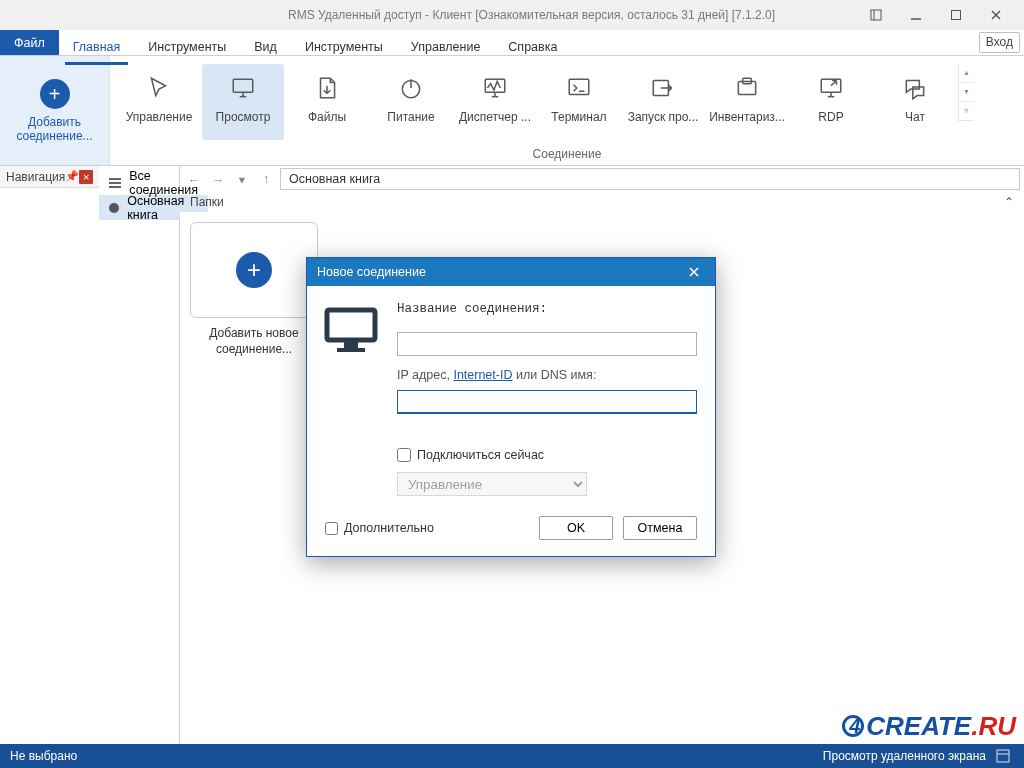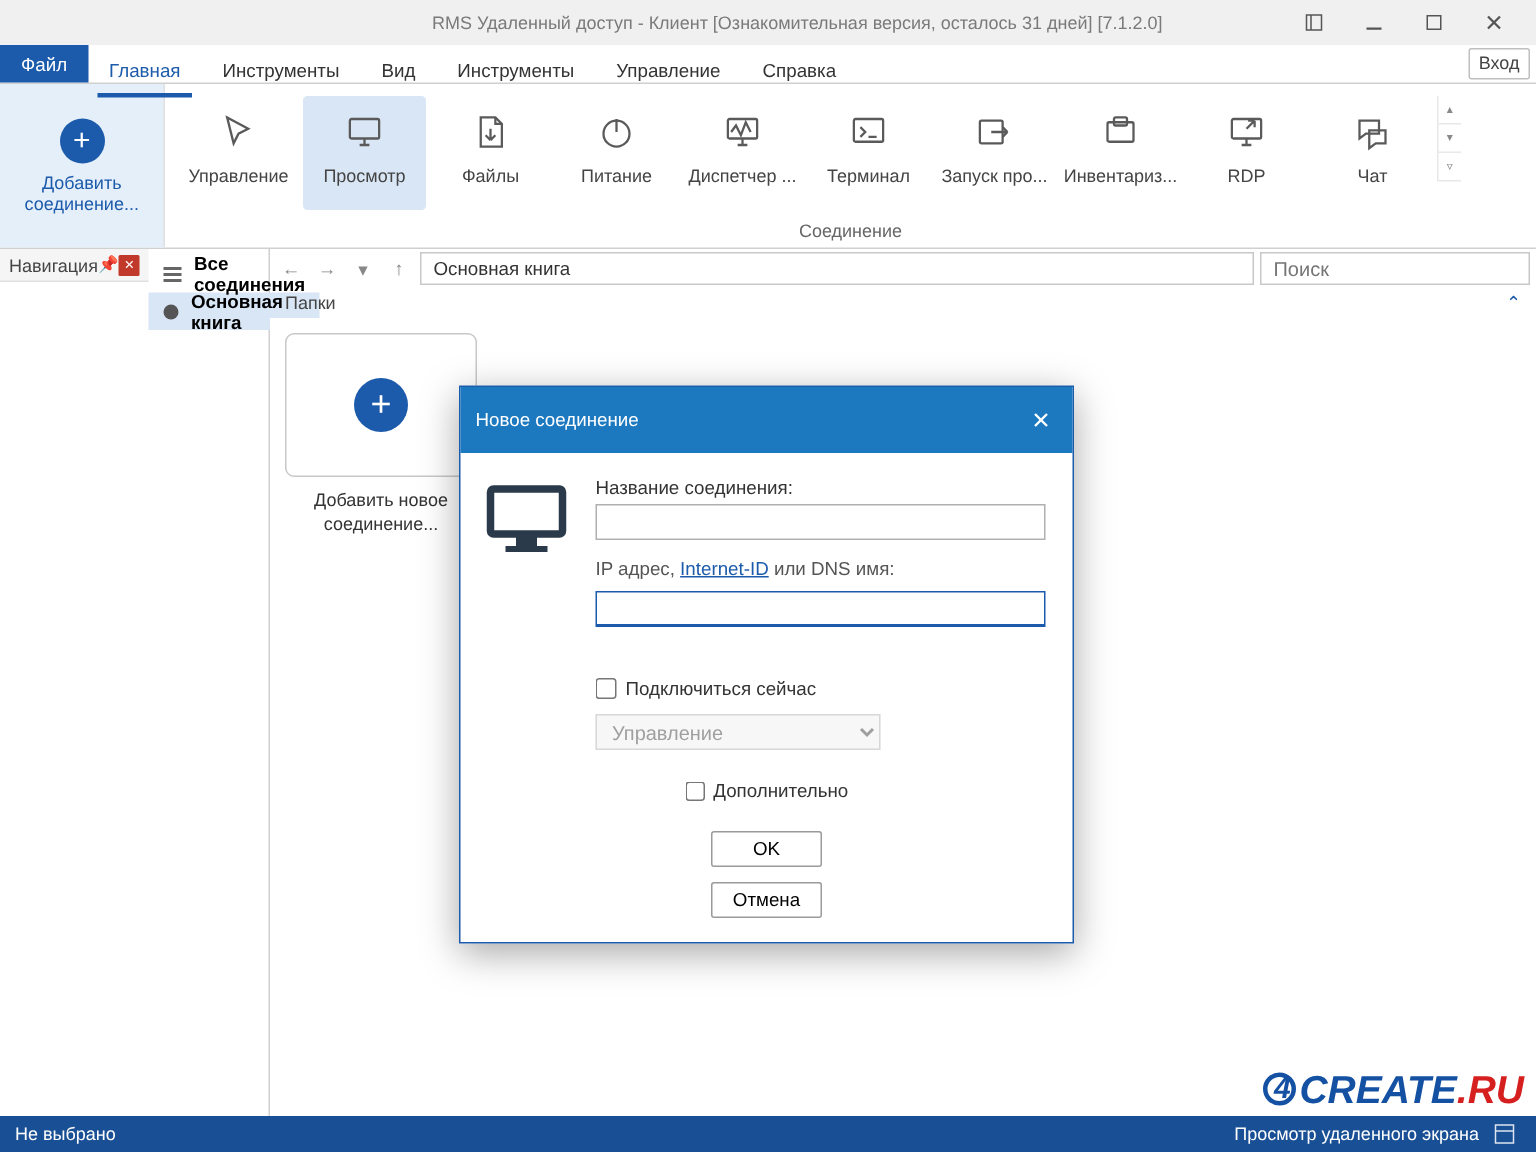--- a/index.html
+++ b/index.html
@@ -39,21 +39,21 @@
 
 .workspace { display: flex; height: calc(768px - 30px - 26px - 110px - 24px); }
 
 
 .sidebar { width: 180px; border-right: 1px solid #d0d0d0; display: flex; flex-direction: row; }
 .sidebar-hdr { height: 22px; background: #f5f5f5; border-bottom: 1px solid #e0e0e0; display: flex; align-items: center; padding: 0 6px; font-size: 12px; color: #444; }
 .sidebar-hdr .flex { flex: 1; }
 .sidebar-hdr .pin, .sidebar-hdr .x { width: 14px; height: 14px; font-size: 11px; color: #666; cursor: pointer; text-align: center; }
 .sidebar-hdr .x { background: #c0392b; color: #fff; border-radius: 1px; line-height: 14px; }
 .tree { padding: 4px 0; font-size: 12.5px; }
-.tree-item { height: 25px; display: flex; align-items: center; gap: 8px; padding: 0 10px; cursor: pointer; font-weight: bold; }
+.tree-item { height: 25px; display: flex; align-items: center; gap: 8px; padding: 0 10px; cursor: pointer; }
 .tree-item.sel { background: #d9e6f5; }
 .tree-bullet { width: 10px; height: 10px; border-radius: 50%; background: #555; flex: 0 0 10px; }
 .tree-list-ico { width: 12px; height: 10px; flex: 0 0 12px; display: flex; flex-direction: column; justify-content: space-between; }
 .tree-list-ico span { height: 2px; background: #666; }
 
 
 .main { flex: 1; display: flex; flex-direction: column; position: relative; }
 .nav-row { height: 26px; display: flex; align-items: center; gap: 4px; padding: 2px 4px; font-size: 12.5px; }
 .nav-row .navbtn { width: 20px; height: 20px; color: #888; display: flex; align-items: center; justify-content: center; cursor: pointer; }
 .nav-row .breadcrumb { flex: 1; height: 22px; border: 1px solid #c8c8c8; padding: 0 8px; display: flex; align-items: center; color: #333; background: #fff; }
@@ -67,36 +67,36 @@
 .tile-box .plus-circle { width: 36px; height: 36px; border-radius: 50%; background: #1c5bab; color: #fff; font-size: 24px; line-height: 36px; }
 .tile .caption { line-height: 1.3; }
 
 
 .statusbar { height: 24px; background: #194f94; color: #fff; display: flex; align-items: center; padding: 0 10px; font-size: 12px; }
 .statusbar .flex { flex: 1; }
 .statusbar .sbtn { width: 22px; height: 18px; margin-left: 6px; display: flex; align-items: center; justify-content: center; cursor: pointer; opacity: .85; }
 
 
 .modal { position: absolute; left: 306px; top: 257px; width: 410px; background: #fff; border: 1px solid #1c5bab; box-shadow: 0 6px 24px rgba(0,0,0,.35); font-size: 12.5px; }
-.modal-titlebar { height: 44px; background: #1c78bf; color: #fff; display: flex; align-items: center; padding: 0 10px; }
+.modal-titlebar { height: 28px; background: #1c78bf; color: #fff; display: flex; align-items: center; padding: 0 10px; }
 .modal-titlebar .flex { flex: 1; }
 .modal-titlebar .close { width: 22px; height: 22px; display: flex; align-items: center; justify-content: center; cursor: pointer; }
 .modal-body { display: flex; padding: 16px 18px 10px 16px; gap: 18px; }
 .modal-icon { width: 56px; padding-top: 4px; }
 .modal-icon svg { width: 56px; height: 48px; }
 .modal-fields { flex: 1; }
-.modal-fields label { display: block; margin-bottom: 4px; color: #333; }
+.modal-fields label { display: block; margin-bottom: 16px; color: #333; font-family: Liberation Mono, monospace; }
 .modal-fields .fld { width: 100%; height: 24px; border: 1px solid #b0b0b0; padding: 0 6px; margin-bottom: 12px; }
 .modal-fields .fld.focus { border: 1px solid #1c5bab; border-bottom: 2px solid #1c5bab; }
 .modal-fields .hint { color: #555; margin-bottom: 8px; }
 .modal-fields .hint a { color: #1c5bab; text-decoration: underline; cursor: pointer; }
 .modal-fields .chk-row { display: flex; align-items: center; gap: 6px; margin: 22px 0 10px; color: #333; }
 .modal-fields .chk-row input { width: 14px; height: 14px; }
 .modal-fields select { width: 190px; height: 24px; border: 1px solid #c8c8c8; background: #f4f4f4; color: #777; padding: 0 6px; }
-.modal-footer { display: flex; align-items: center; padding: 10px 18px 16px 18px; gap: 10px; flex-direction: column; }
+.modal-footer { display: flex; align-items: center; padding: 10px 18px 16px 18px; gap: 10px; }
 .modal-footer .chk-row { display: flex; align-items: center; gap: 6px; color: #333; }
 .modal-footer .flex { flex: 1; }
 .modal-footer button { width: 74px; height: 24px; border: 1px solid #9a9a9a; background: #fff; border-radius: 2px; font-size: 12.5px; cursor: pointer; }
 
 
 .watermark { position: absolute; right: 8px; bottom: 26px; font-size: 26px; font-weight: 800; font-style: italic; font-family: Arial, sans-serif; color: #1451a3; pointer-events: none; }
 .watermark .ru { color: #d62020; }
 .watermark .circ { display:inline-block; width:22px; height:22px; border:3px solid #1451a3; border-radius:50%; vertical-align:middle; margin-right:2px; position:relative; top:-2px; }
 .watermark .circ::after { content:"4"; position:absolute; left:4px; top:-3px; font-size:20px; }
 </style>
@@ -283,21 +283,20 @@
 
   <div class="main">
     <div class="nav-row">
       <div class="navbtn">←</div>
       <div class="navbtn">→</div>
       <div class="navbtn">▾</div>
       <div class="navbtn">↑</div>
       <div class="breadcrumb">
           <span>Основная книга</span>
         </div>
-      <input class="search" placeholder="Поиск" style="">
     </div>
     <div class="folders-hdr">
       <span>Папки</span>
       <span class="flex"></span>
       <span class="chev">⌃</span>
     </div>
     <div class="content">
       <div class="tile">
         <div class="tile-box">
           <div class="plus-circle">+</div>

